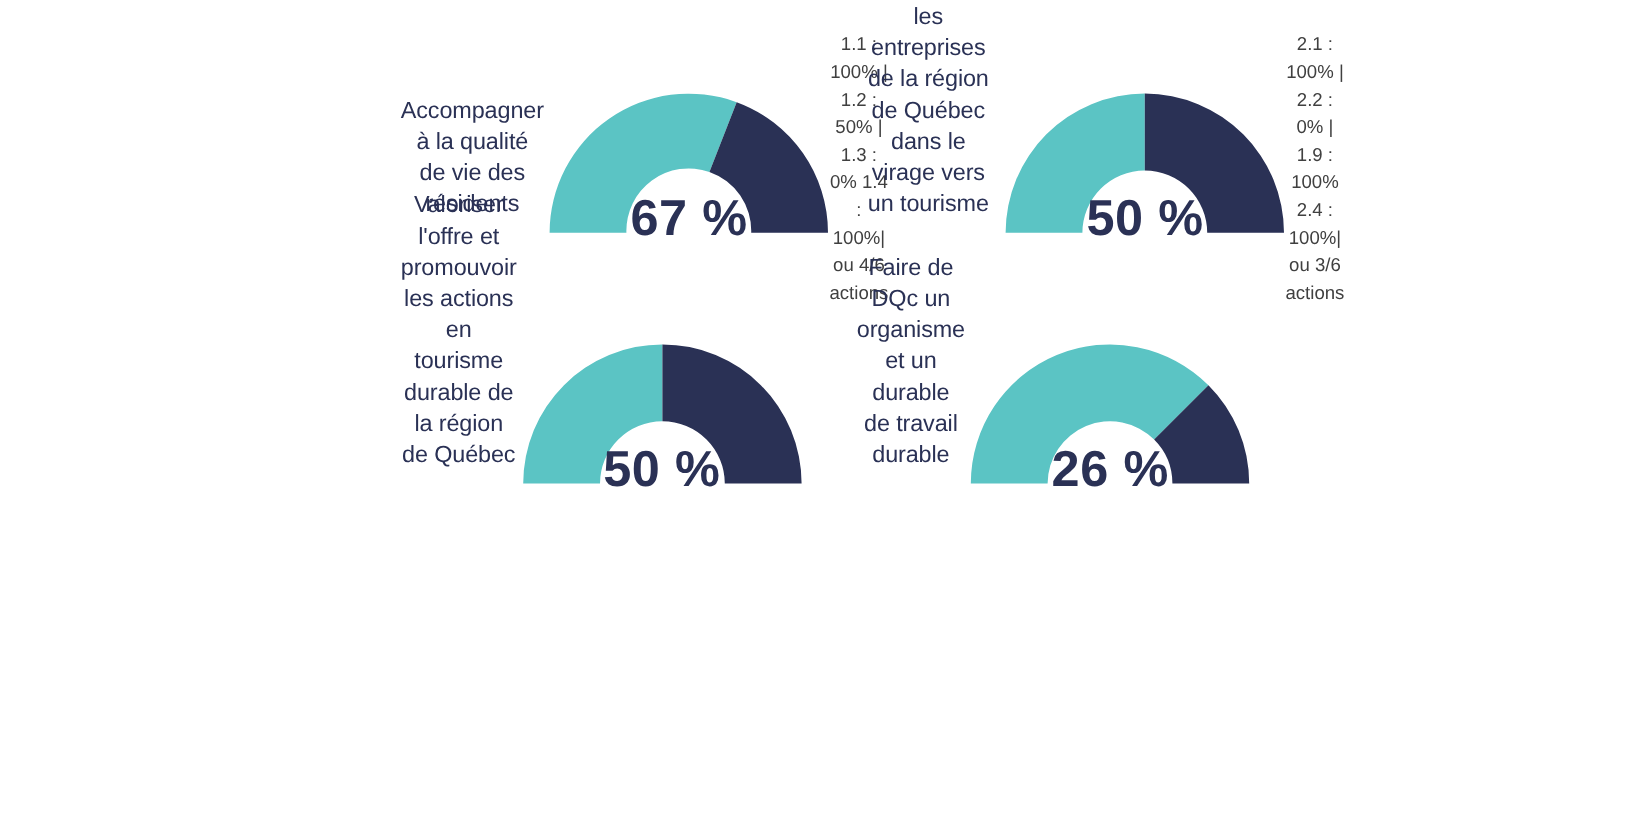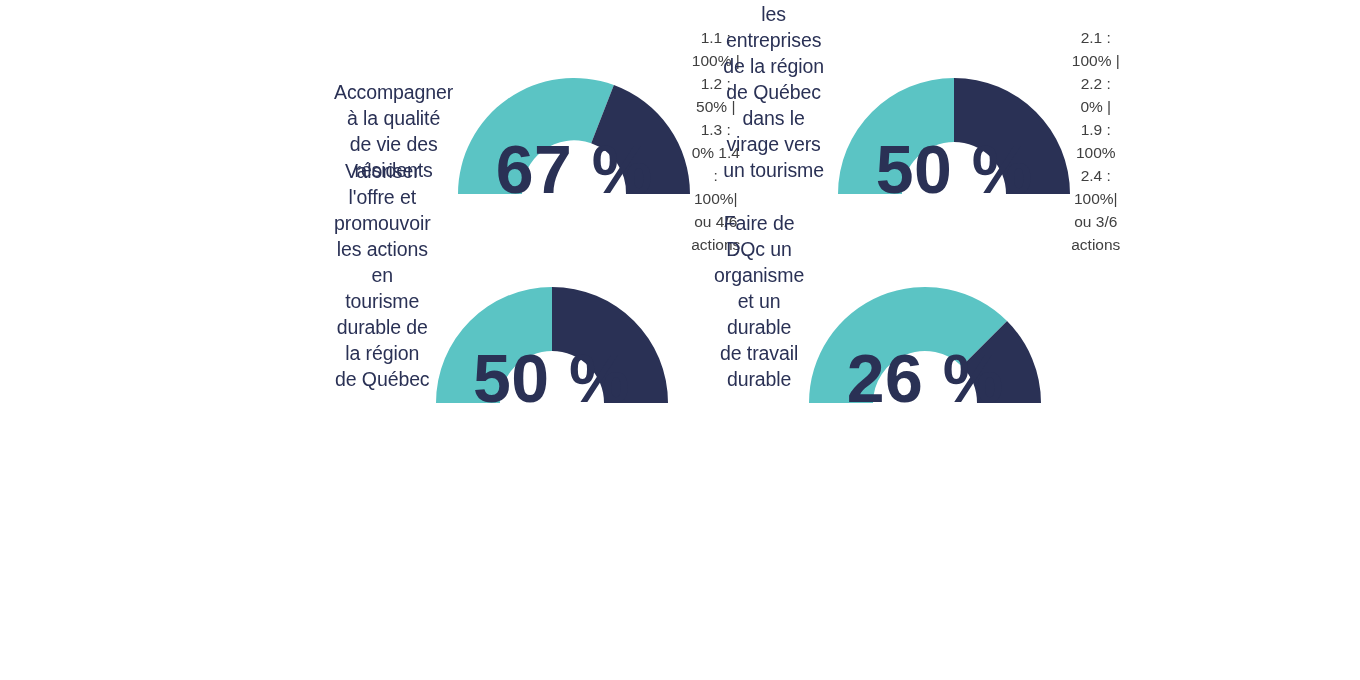--- a/index.html
+++ b/index.html
@@ -73,21 +73,21 @@
     display: block;
     width: 234px;
     height: 124px;
   }
   .gauge-value {
     position: absolute;
     left: 0;
     right: 0;
     bottom: -2px;
     text-align: center;
-    font-size: 68px;
+    font-size: 42px;
     font-weight: 700;
     color: #2a3155;
     letter-spacing: 0.5px;
     line-height: 1;
     pointer-events: none;
   }
 
   .gauge-caption {
     margin-top: 16px;
     font-size: 15.5px;

